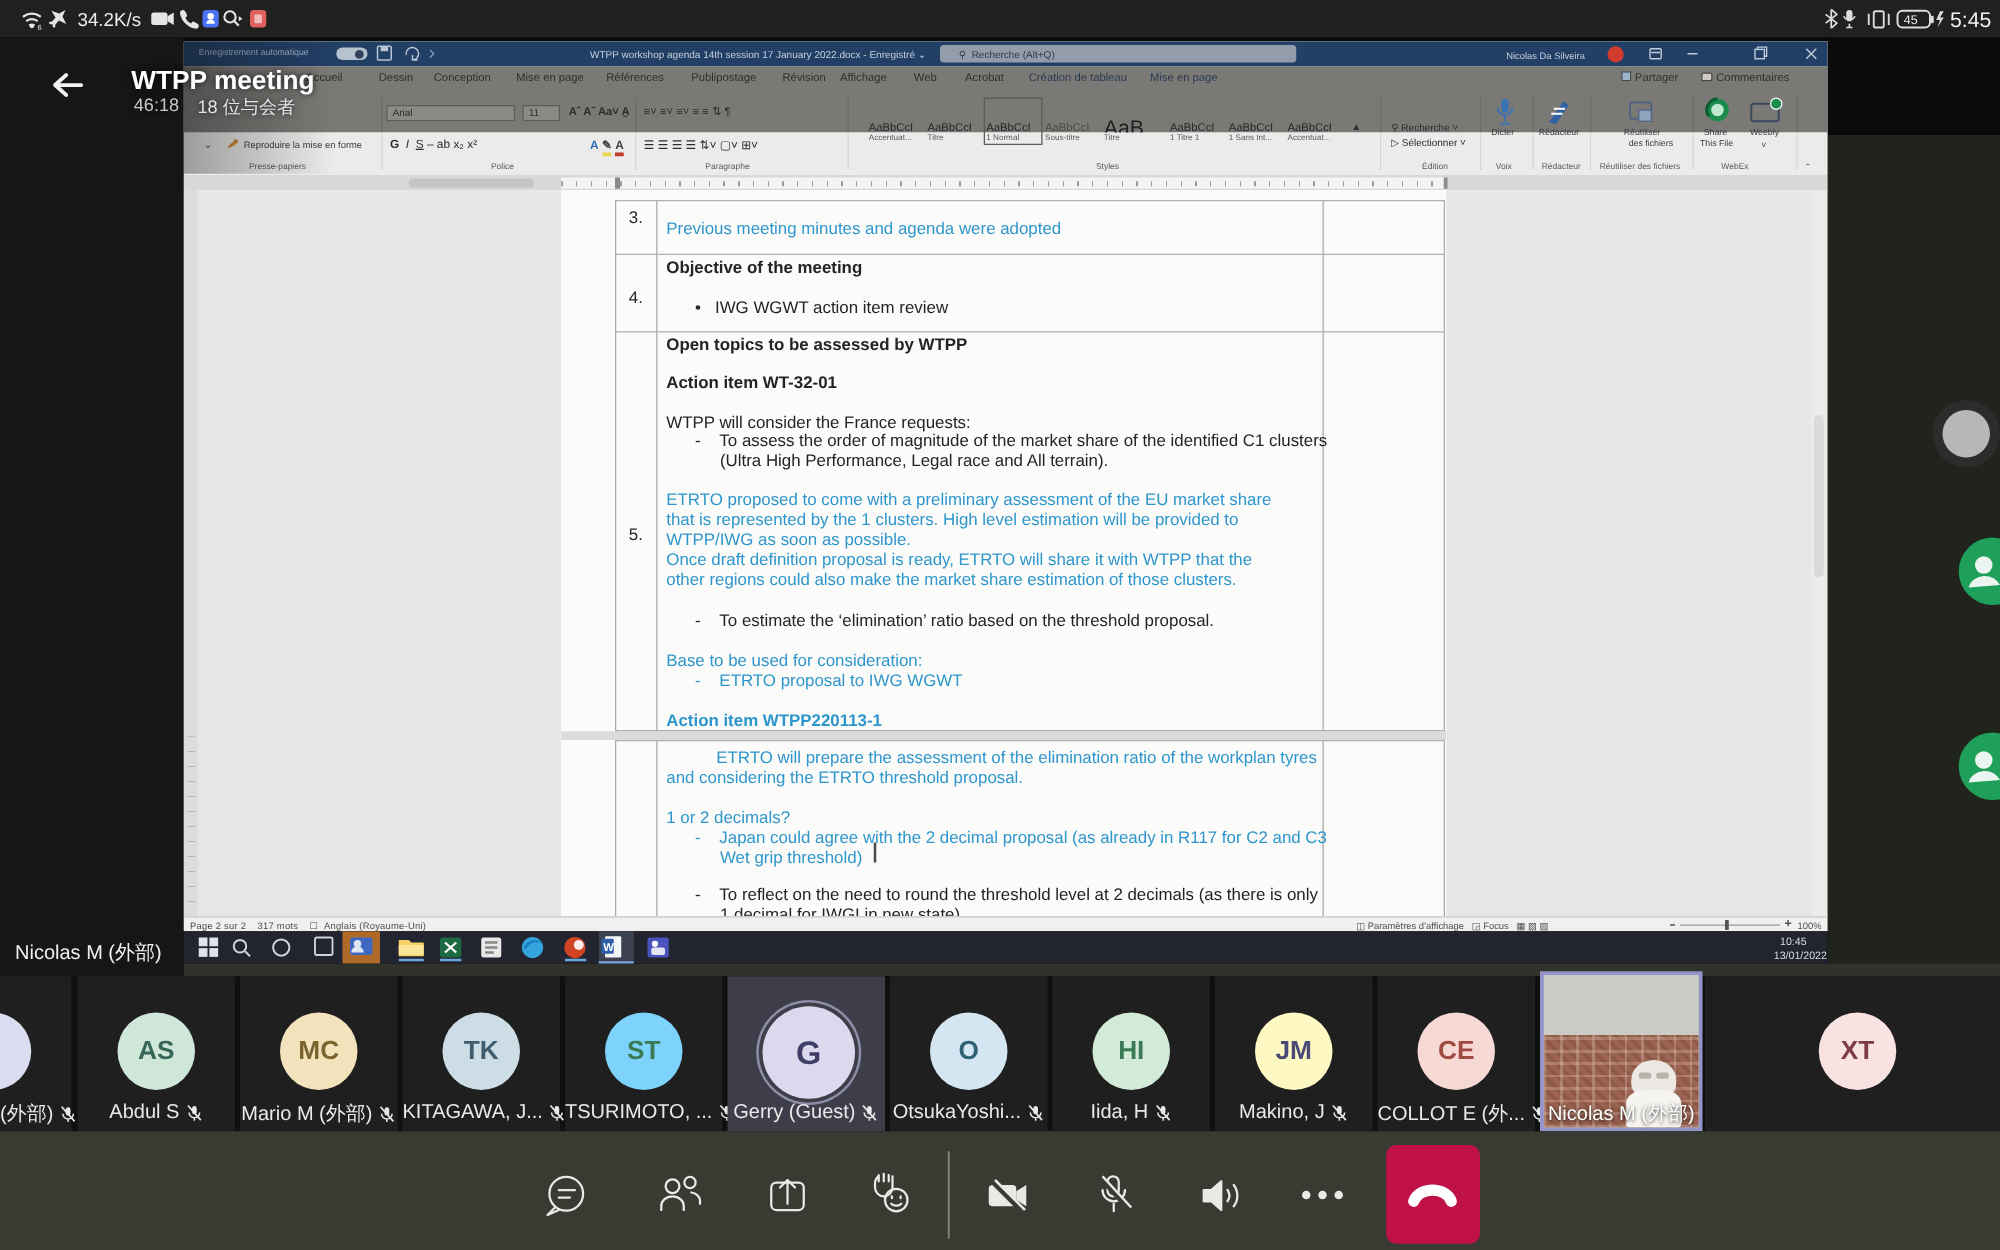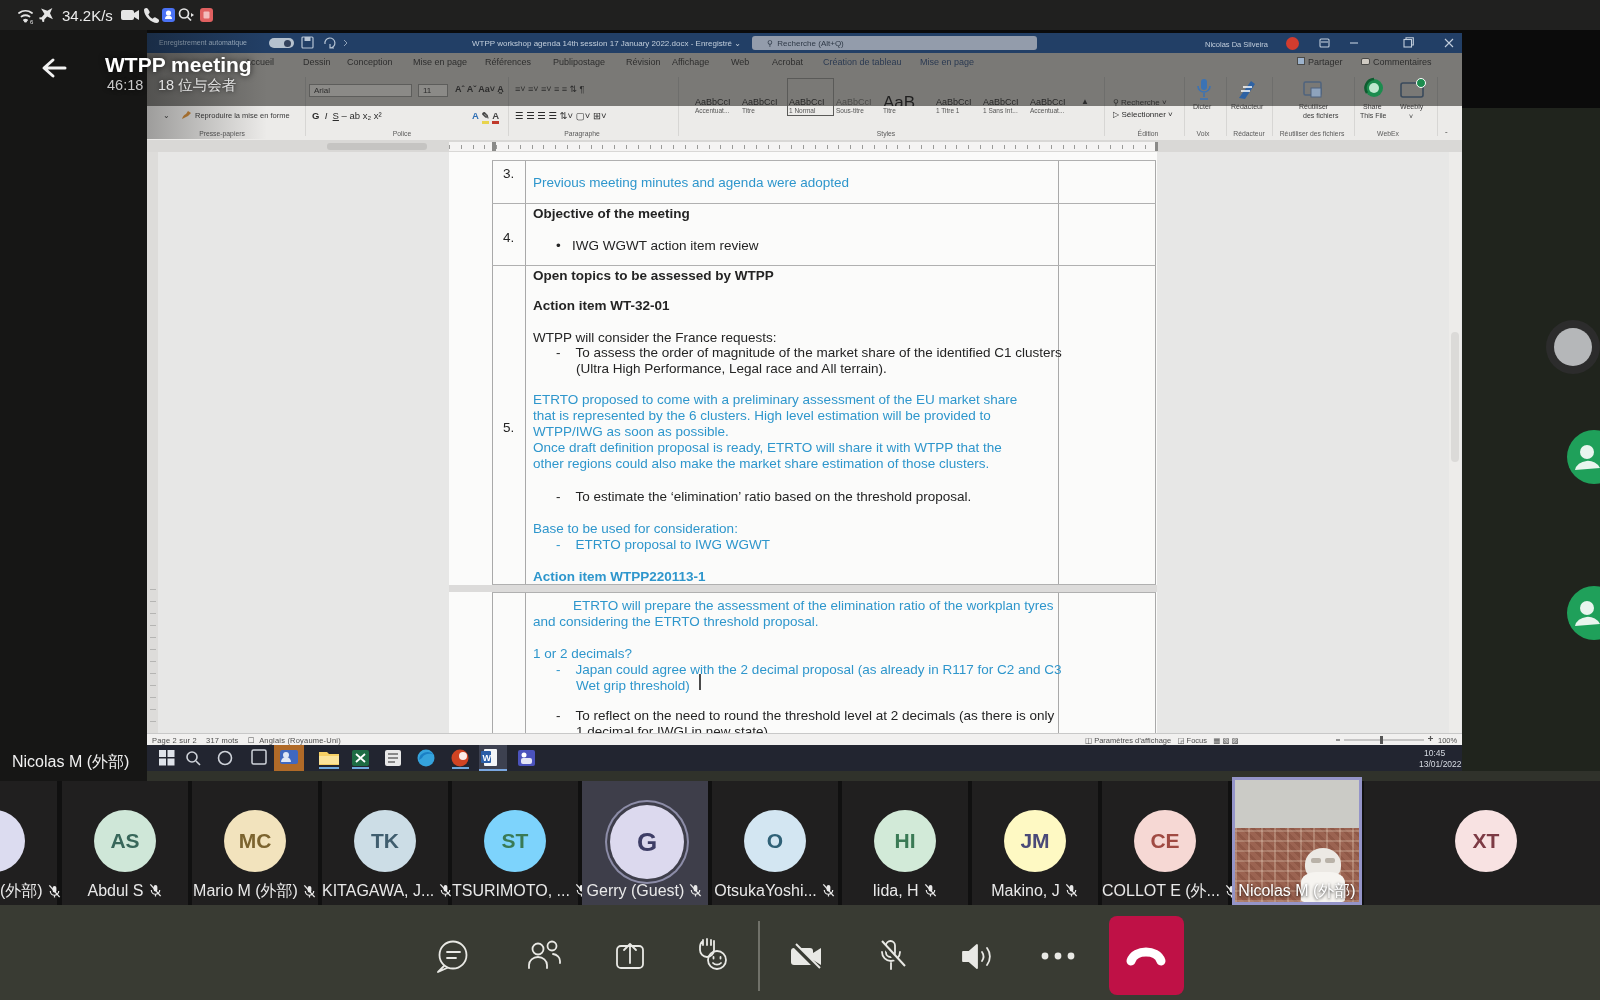--- a/index.html
+++ b/index.html
@@ -52,20 +52,38 @@
   <path d="M165 19 a3.5 3.5 0 0 1 7 0 z" fill="#fff"></path>
 
   <circle cx="184" cy="13.5" r="4.5" fill="none" stroke="#e5e5e5" stroke-width="1.7"></circle>
   <line x1="187.5" y1="17" x2="191" y2="20.5" stroke="#e5e5e5" stroke-width="1.7"></line>
   <path d="M191 13 l3 2 l-3 2" fill="#e5e5e5"></path>
 
   <rect x="200" y="8" width="13" height="14" rx="3" fill="#e06060"></rect>
   <rect x="203.5" y="11.5" width="6" height="7" rx="1" fill="#f3bcbc"></rect>
 </svg>
 </div>
+<div id="sb-right" class="abs" style="left:1280px;top:0;width:320px;height:30px;color:#e8e8e8;">
+<svg width="320" height="30" viewBox="0 0 320 30">
+
+  <path d="M185 7.5 V22.5 M185 7.5 L189.5 11.5 L180.5 18.5 M185 22.5 L189.5 18.5 L180.5 11.5" stroke="#dcdcdc" stroke-width="1.4" fill="none" stroke-linejoin="round"></path>
+
+  <rect x="197" y="8" width="5" height="9" rx="2.5" fill="#dcdcdc"></rect>
+  <path d="M195 13 a5 5 0 0 0 9 0 M199.5 19 v3 M197 22 h5" stroke="#dcdcdc" stroke-width="1.3" fill="none"></path>
+
+  <rect x="219" y="9" width="8" height="13" rx="1.5" fill="none" stroke="#dcdcdc" stroke-width="1.5"></rect>
+  <path d="M215 11 v9 M231 11 v9" stroke="#dcdcdc" stroke-width="1.5"></path>
+
+  <rect x="238" y="8.5" width="26" height="13.5" rx="4" fill="none" stroke="#dcdcdc" stroke-width="1.6"></rect>
+  <text x="243" y="19" font-size="10" fill="#ececec">45</text>
+  <rect x="264.5" y="12.5" width="2.5" height="6" rx="1" fill="#dcdcdc"></rect>
+  <path d="M272 9 l-3 7 h3 l-2 6 l5 -8 h-3 l3 -5 z" fill="#dcdcdc"></path>
+  <text x="280" y="21.5" font-size="17" fill="#f0f0f0">5:45</text>
+</svg>
+</div>
 
 <div class="abs" style="left:0;top:30px;width:147px;height:751px;background:#161615;"></div>
 <div class="abs" style="left:1462px;top:30px;width:138px;height:78px;background:#0b0b0b;"></div>
 <div class="abs" style="left:1462px;top:108px;width:138px;height:673px;background:#20241d;"></div>
 <div class="abs" style="left:147px;top:30px;width:1315px;height:3px;background:#0b0b0b;"></div>
 
 <div id="word" class="abs" style="left:147px;top:33px;width:1315px;height:712px;background:#e7e7e6;overflow:hidden;">
 
   <div class="abs" style="left:0;top:0;width:1315px;height:20px;background:#223f66;" id="titlebar">
         <div class="abs" style="left:0;top:0;width:100%;height:100%;"></div>
@@ -265,21 +283,21 @@
 
     <div class="abs nw dkt" style="left:386px;top:54px;font-weight:bold;">Objective of the meeting</div>
     <div class="abs nw dkt" style="left:409px;top:86px;font-weight:normal;">•&nbsp;&nbsp;&nbsp;IWG WGWT action item review</div>
 
     <div class="abs nw dkt" style="left:386px;top:116px;font-weight:bold;">Open topics to be assessed by WTPP</div>
     <div class="abs nw dkt" style="left:386px;top:146px;font-weight:bold;">Action item WT-32-01</div>
     <div class="abs nw dkt" style="left:386px;top:178px;">WTPP will consider the France requests:</div>
     <div class="abs nw dkt" style="left:409px;top:193px;">-&nbsp;&nbsp;&nbsp;&nbsp;To assess the order of magnitude of the market share of the identified C1 clusters</div>
     <div class="abs nw dkt" style="left:429px;top:209px;">(Ultra High Performance, Legal race and All terrain).</div>
     <div class="abs nw blt" style="left:386px;top:240px;">ETRTO proposed to come with a preliminary assessment of the EU market share</div>
-    <div class="abs nw blt" style="left:386px;top:256px;">that is represented by the 6 clusters. High level estimation will be provided to</div>
+    <div class="abs nw blt" style="left:386px;top:256px;">that is represented by the 1 clusters. High level estimation will be provided to</div>
     <div class="abs nw blt" style="left:386px;top:272px;">WTPP/IWG as soon as possible.</div>
     <div class="abs nw blt" style="left:386px;top:304px;">other regions could also make the market share estimation of those clusters.</div>
     <div class="abs nw blt" style="left:386px;top:288px;">Once draft definition proposal is ready, ETRTO will share it with WTPP that the</div>
     <div class="abs nw dkt" style="left:409px;top:337px;">-&nbsp;&nbsp;&nbsp;&nbsp;To estimate the ‘elimination’ ratio based on the threshold proposal.</div>
     <div class="abs nw blt" style="left:386px;top:369px;">Base to be used for consideration:</div>
     <div class="abs nw blt" style="left:409px;top:385px;">-&nbsp;&nbsp;&nbsp;&nbsp;ETRTO proposal to IWG WGWT</div>
     <div class="abs nw blt" style="left:386px;top:417px;font-weight:bold;">Action item WTPP220113-1</div>
 
     <div class="abs nw blt" style="left:386px;top:446px;margin-left:40px;">ETRTO will prepare the assessment of the elimination ratio of the workplan tyres</div>
     <div class="abs nw blt" style="left:386px;top:462px;">and considering the ETRTO threshold proposal.</div>

